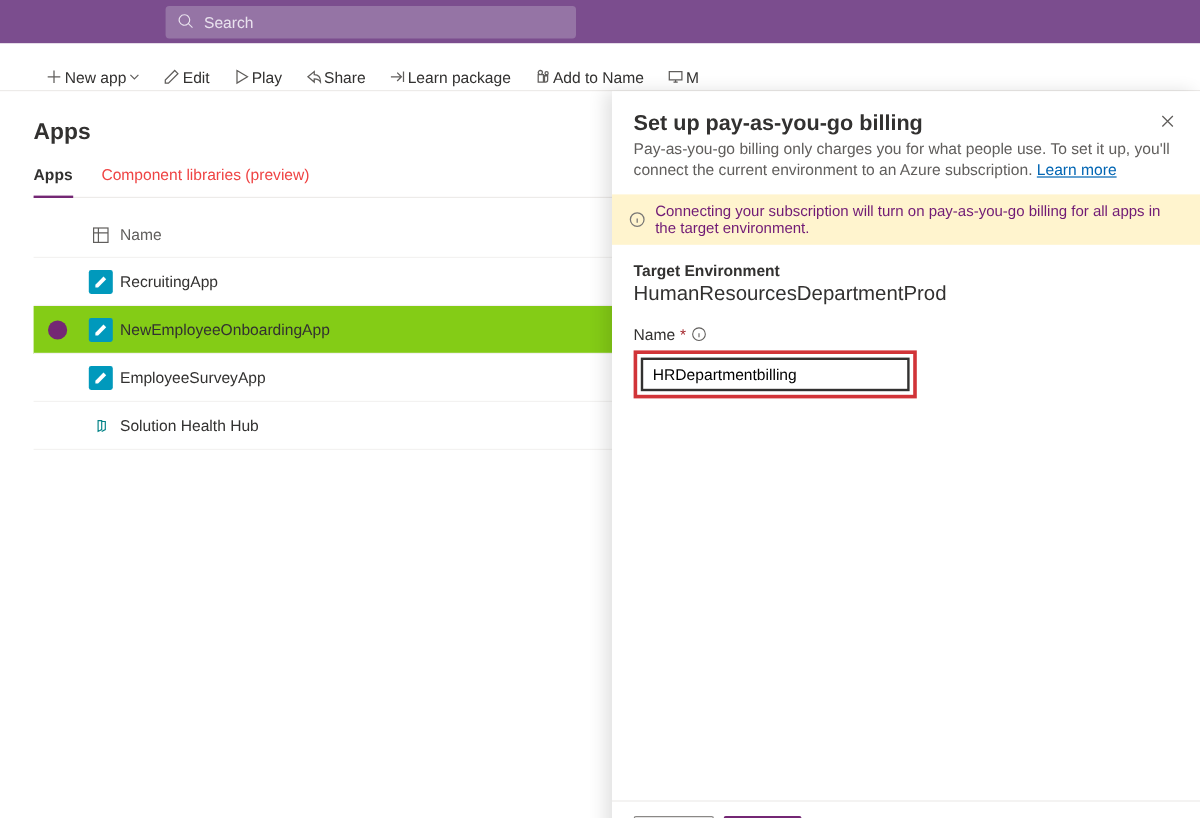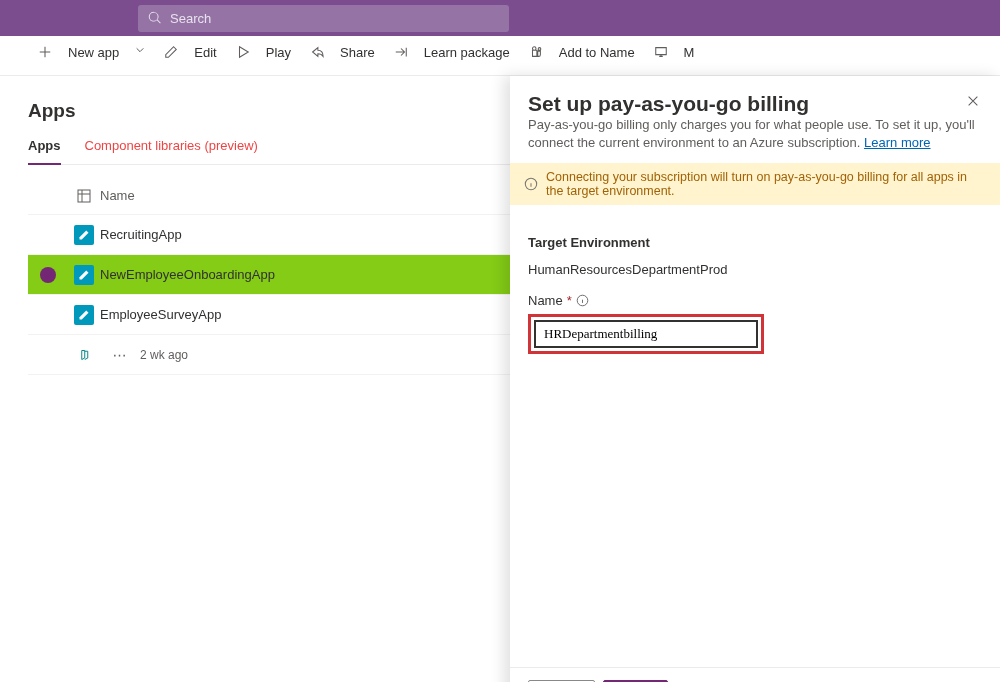--- a/index.html
+++ b/index.html
@@ -1,28 +1,28 @@
 <!DOCTYPE html>
 <html><head>
 <meta charset="utf-8">
 <style>
   * { box-sizing: border-box; margin:0; padding:0; font-family: "Segoe UI", -apple-system, sans-serif; }
   html,body { width:1000px; height:682px; overflow:hidden; background:#fff; color:#323130; }
   .root { display:flex; flex-direction:column; width:1000px; height:682px; }
 
   
   .topbar { height:36px; background:#7b4d8e; display:flex; align-items:center; }
-  .searchwrap { margin-left:138px; width:371px; height:27px; background:#9574a5; border-radius:3px; display:flex; align-items:center; padding-left:10px; gap:8px; }
+  .searchwrap { margin-left:138px; width:342px; height:27px; background:#9574a5; border-radius:3px; display:flex; align-items:center; padding-left:10px; gap:8px; }
   .searchwrap svg { width:14px; height:14px; fill:#e9e2ee; }
   .searchwrap input { flex:1; background:transparent; border:none; outline:none; font-size:13px; color:#fff; }
   .searchwrap input::placeholder { color:#e9e2ee; }
 
   
   .commandbar { height:40px; border-bottom:1px solid #edebe9; display:flex; align-items:center; padding-left:29px; gap:1px; font-size:13px; color:#323130; }
-  .cmd { display:flex; align-items:flex-start; gap:16px; padding:0 9px; height:100%; cursor:pointer; white-space:nowrap;margin-top:17px; }
+  .cmd { display:flex; align-items:center; gap:2px; padding:0 9px; height:100%; cursor:pointer; white-space:nowrap;margin-top:17px; }
   .cmd svg { width:14px; height:14px; fill:none; stroke:#605e5c; stroke-width:1.2; }
   .cmd .chev { width:10px; height:10px; }
 
   
   .content { position:relative; flex:1; display:flex;justify-content:flex-end; }
   .main { flex:1; padding:24px 28px 0 28px; }
   .pagetitle { font-size:19px; font-weight:600; margin-bottom:16px; }
   .tabs { display:flex; gap:24px; border-bottom:1px solid #edebe9; font-size:13px; }
   .tab { padding:0 0 10px 0; cursor:pointer; color:#ef4444; border-bottom:2px solid transparent; margin-bottom:-1px; }
   .tab.active { color:#323130; border-bottom-color:#742774; font-weight:600; }
@@ -43,36 +43,36 @@
   .appicon.health { background:#fff; }
   .appicon.health svg { fill:none; stroke:#038387; stroke-width:1.3; }
   .thead .colicon svg { width:16px; height:16px; fill:none; stroke:#605e5c; stroke-width:1; }
   .chk-circle { width:16px; height:16px; border-radius:50%; background:#742774; display:flex; align-items:center; justify-content:center; }
   .chk-circle svg { width:10px; height:10px; stroke:#fff; stroke-width:2; fill:none; }
 
   
   .panel { position:absolute; top:0; right:0; width:490px; height:646px; background:#fff; box-shadow:-6px 0 14px rgba(0,0,0,0.12); display:flex; flex-direction:column; }
   .panel-head { padding:16px 18px 12px 18px; }
   .panel-title-row { display:flex; align-items:flex-start; justify-content:space-between; }
-  .panel-title { font-size:21px; font-weight:600; }
+  .panel-title { font-size:18px; font-weight:600; }
   .panel-close { cursor:pointer; padding:2px; }
   .panel-close svg { width:14px; height:14px; stroke:#605e5c; stroke-width:1.2; fill:none; }
   .panel-desc { font-size:13px; color:#605e5c; margin-top:0; line-height:1.35; }
   .panel-desc a { color:#0065b3; text-decoration:underline; cursor:pointer; }
-  .infobar { background:#fff4ce; padding:7px 14px; font-size:12.5px; color:#a16207; display:flex; align-items:center; gap:8px; }
+  .infobar { background:#fff4ce; padding:7px 14px; font-size:12.5px; color:#701a75; display:flex; align-items:center; gap:8px; }
   .infobar svg { width:14px; height:14px; fill:none; stroke:#797775; stroke-width:1.2; flex-shrink:0; }
-  .panel-body { padding:30px 18px; flex:1; }
+  .panel-body { padding:14px 18px; flex:1; }
   .sect-lbl { font-size:13px; font-weight:600; }
-  .sect-val { font-size:13px; margin-top:12px; }
+  .sect-val { font-size:17px; margin-top:2px; }
   .field { margin-top:16px; }
   .field-lbl { font-size:13px; display:flex; align-items:center; gap:4px; }
   .req { color:#a4262c; }
   .info-ic { width:13px; height:13px; fill:none; stroke:#605e5c; stroke-width:1.1; }
   .field-input-wrap { margin-top:6px; border:3px solid #d13438; padding:3px; width:236px; }
-  .field-input { width:100%; height:28px; border:2px solid #323130; padding:0 8px; font-size:13px; outline:none; font-family:Liberation Serif, serif; }
+  .field-input { width:100%; height:28px; border:2px solid #323130; padding:0 8px; font-size:13px; outline:none; font-family:Liberation Sans, sans-serif; }
   .panel-foot { border-top:1px solid #edebe9; padding:12px 18px; display:flex; gap:8px; }
   .btn { height:30px; padding:0 18px; font-size:13px; border-radius:2px; cursor:pointer; border:1px solid #8a8886; background:#fff; }
   .btn.primary { background:#742774; border-color:#742774; color:#fff; }
 </style>
 </head>
 <body>
 
 <div class="root">
 
   <div class="topbar">
@@ -200,20 +200,21 @@
             </div>
             <div class="trow">
               <div class="colsel"></div>
               <div class="colicon">
                 <div class="appicon health">
                   <svg viewBox="0 0 16 16">
                     <path d="M9 2H5v12l4-2V2zM9 3h4v9l-4 2"></path>
                   </svg>
                 </div>
               </div>
+              <div class="colname">Solution Health Hub</div>
               <div class="colmore">⋯</div>
               <div class="colmod">2 wk ago</div>
             </div>
           </div>
       </div>
     </div>
 
     <div class="panel">
       <div class="panel-head">
         <div class="panel-title-row">

